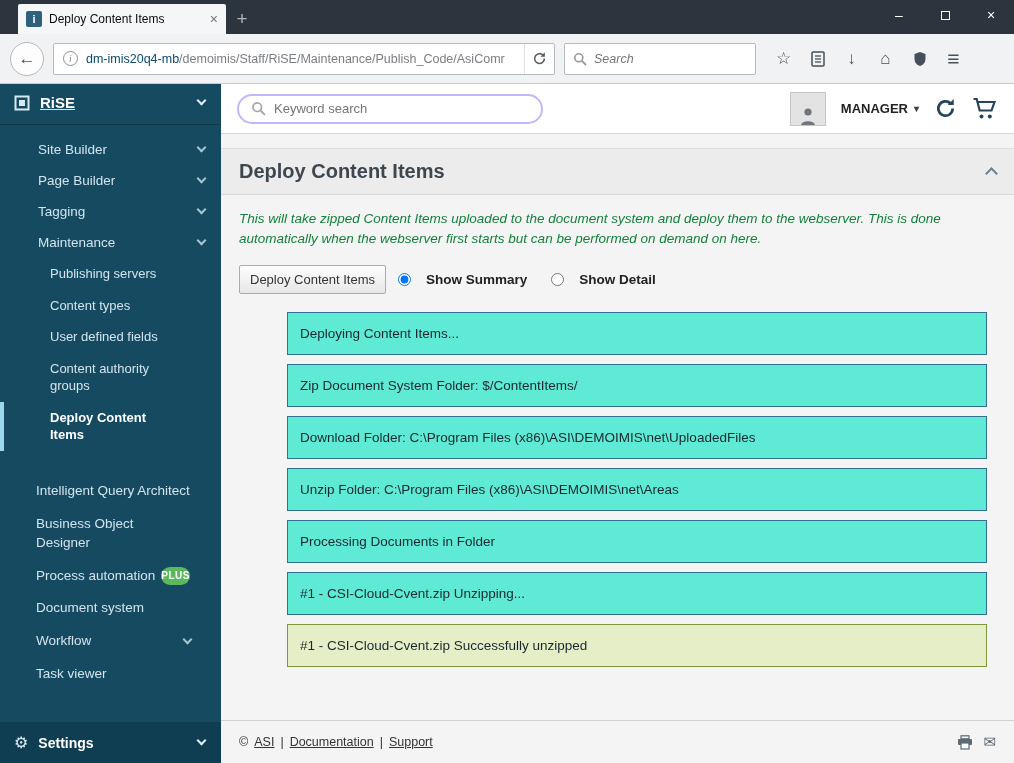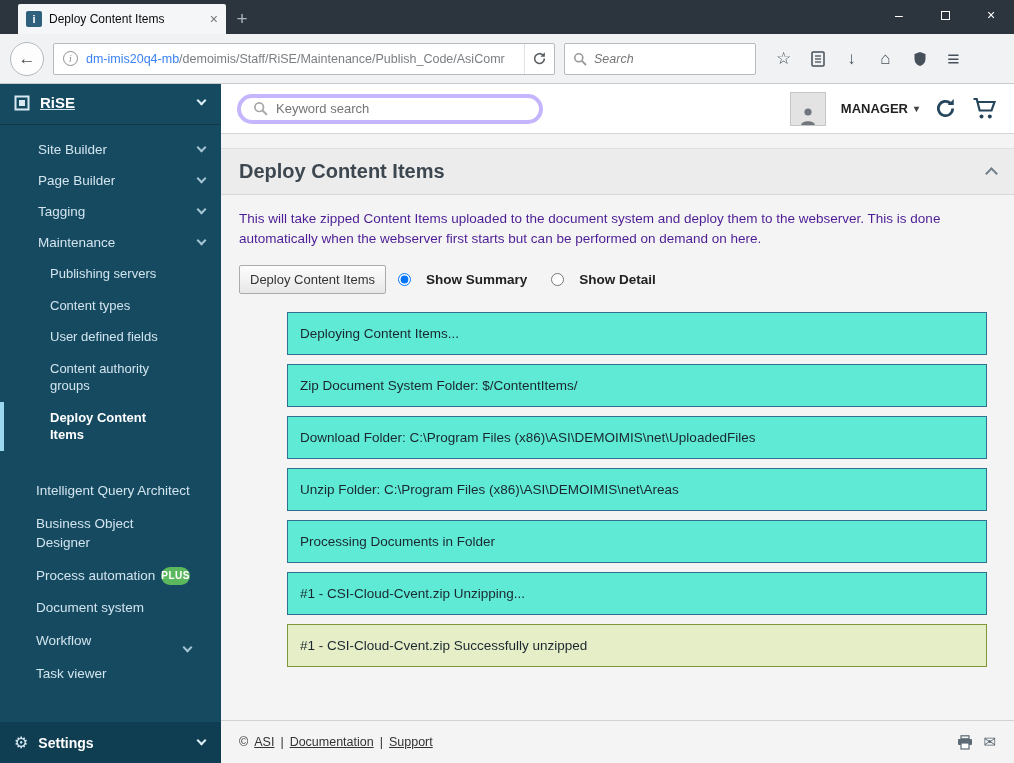--- a/index.html
+++ b/index.html
@@ -16,21 +16,21 @@
   .win-controls{position:absolute;right:0;top:0;height:30px;display:flex;}
   .win-btn{width:46px;height:30px;color:#fff;display:flex;align-items:center;justify-content:center;font-size:14px;cursor:pointer;}
   .max-glyph{width:9px;height:9px;border:1px solid #fff;display:inline-block;}
 
   
   .toolbar{height:50px;background:#f1f2f3;border-bottom:1px solid #c9cccd;display:flex;align-items:center;padding:0 10px;gap:9px;flex-shrink:0;}
   .back-btn{width:34px;height:34px;border-radius:50%;border:1px solid #b3b8bb;background:#fdfdfd;display:flex;align-items:center;justify-content:center;font-size:17px;color:#4a4e52;cursor:pointer;flex-shrink:0;}
   .urlbar{width:502px;height:32px;background:#fff;border:1px solid #b6babd;border-radius:2px;display:flex;align-items:center;padding-left:9px;flex-shrink:0;}
   .info-icon{width:15px;height:15px;border:1px solid #8a8d90;border-radius:50%;color:#8a8d90;font-size:10px;font-style:italic;display:flex;align-items:center;justify-content:center;font-family:"Liberation Serif",serif;flex-shrink:0;cursor:pointer;}
   .url-text{flex:1;font-size:12.5px;margin-left:8px;white-space:nowrap;overflow:hidden;}
-  .url-domain{color:#3b82f6;}
+  .url-domain{color:#0c4a6e;}
   .url-path{color:#7b7e82;}
   .reload-btn{width:30px;height:30px;border-left:1px solid #e2e2e2;display:flex;align-items:center;justify-content:center;cursor:pointer;flex-shrink:0;}
   .ff-searchbox{width:192px;height:32px;background:#fff;border:1px solid #b6babd;border-radius:2px;display:flex;align-items:center;padding:0 8px;gap:7px;flex-shrink:0;}
   .ff-search{border:none;outline:none;flex:1;font-size:12.5px;font-style:italic;color:#555;min-width:0;background:transparent;}
   .tb-icons{display:flex;align-items:center;gap:5px;margin-left:4px;}
   .tb-icon{width:29px;height:29px;display:flex;align-items:center;justify-content:center;font-size:17px;color:#46505a;cursor:pointer;}
   .tb-icon.menu{font-size:21px;}
 
   
   .app{flex:1;display:flex;min-height:0;}
@@ -40,45 +40,45 @@
   .side-header{display:flex;align-items:center;gap:10px;padding:10px 16px 13px 14px;border-bottom:1px solid rgba(0,0,0,0.25);text-decoration:underline;}
   .root-label{font-size:15px;font-weight:bold;color:#fff;flex:1;}
   .chev{display:inline-block;width:7px;height:7px;border-right:2px solid #a5c4d4;border-bottom:2px solid #a5c4d4;transform:rotate(45deg);margin-top:-4px;flex-shrink:0;}
   .chev.white{border-color:#dfeef6;}
   .nav{padding-top:9px;}
   .nav-item{display:flex;align-items:center;padding:8px 16px 8px 38px;font-size:13.5px;cursor:pointer;}
   .nav-item .nav-label{flex:1;}
   .sub-item{display:block;padding:7px 46px 7px 50px;font-size:13px;line-height:1.35;cursor:pointer;}
   .sub-item.active{color:#fff;font-weight:bold;border-left:4px solid #9bd7ef;padding-left:46px;}
   .group2{margin-top:24px;}
-  .g2-item{display:flex;align-items:flex-end;flex-wrap:wrap;gap:6px;padding:7px 30px 7px 36px;font-size:13.5px;line-height:1.4;cursor:pointer;}
+  .g2-item{display:flex;align-items:center;flex-wrap:wrap;gap:6px;padding:7px 30px 7px 36px;font-size:13.5px;line-height:1.4;cursor:pointer;}
   .g2-item.badge-row{padding-right:6px;}
   .g2-item .nav-label{flex:0 1 auto;}
   .g2-item .grow{flex:1;}
   .badge{background:#5cb85c;color:#fff;font-size:10px;font-weight:bold;padding:2px 0;border-radius:9px;letter-spacing:0.5px;}
   .settings{margin-top:auto;background:#0f3e53;display:flex;align-items:center;gap:10px;padding:11px 16px 11px 14px;color:#fff;font-weight:bold;font-size:14px;cursor:pointer;}
   .gear{font-size:16px;color:#d8e9f2;font-weight:normal;}
   .settings .nav-label{flex:1;}
 
   
   .main{flex:1;display:flex;flex-direction:column;background:#f4f4f4;min-width:0;}
   .main-topbar{height:50px;background:#fff;border-bottom:1px solid #d5d5d5;display:flex;align-items:center;padding:0 16px;flex-shrink:0;}
-  .kw-box{width:306px;height:30px;border:4px solid #c4b5fd;border-radius:15px;display:flex;align-items:center;padding:0 12px;gap:8px;background:#fff;}
+  .kw-box{width:306px;height:30px;border:2px solid #c4b5fd;border-radius:15px;display:flex;align-items:center;padding:0 12px;gap:8px;background:#fff;}
   .kw-input{border:none;outline:none;flex:1;font-size:13px;color:#555;min-width:0;background:transparent;}
   .user-area{margin-left:auto;display:flex;align-items:center;gap:15px;}
   .avatar{width:36px;height:34px;background:#e3e3e3;border:1px solid #c6c6c6;display:flex;align-items:flex-end;justify-content:center;overflow:hidden;cursor:pointer;}
   .user-name{font-size:13px;font-weight:bold;color:#222;display:flex;align-items:center;gap:6px;cursor:pointer;}
   .caret{font-size:10px;color:#444;}
   .icon-btn{display:flex;align-items:center;justify-content:center;cursor:pointer;}
 
   .content{flex:1;display:flex;flex-direction:column;overflow:hidden;}
   .heading-strip{background:#ececec;border-top:1px solid #e0e0e0;border-bottom:1px solid #d8d8d8;padding:11px 18px;display:flex;align-items:center;margin-top:14px;}
   .page-title{font-size:20px;font-weight:bold;color:#3d4750;flex:1;}
   .chev-up{display:inline-block;width:9px;height:9px;border-left:2px solid #6e7e8a;border-top:2px solid #6e7e8a;transform:rotate(45deg);margin-top:4px;cursor:pointer;}
-  .desc{padding:14px 18px 10px;font-size:13.5px;color:#4c1d95;line-height:1.5;max-width:790px;}
+  .desc{padding:14px 18px 10px;font-size:13.5px;color:#15803d;line-height:1.5;max-width:790px;font-style:italic;}
   .controls{padding:5px 18px;display:flex;align-items:center;gap:12px;}
   .deploy-btn{background:linear-gradient(#fdfdfd,#e7e7e7);border:1px solid #ababab;border-radius:2px;padding:6px 10px;font-size:13px;color:#333;cursor:pointer;}
   .radio-opt{display:flex;align-items:center;gap:15px;font-weight:bold;font-size:13.5px;color:#222;}
   .radio-opt input{margin:0;cursor:pointer;}
   .radio-opt + .radio-opt{margin-left:12px;}
   .msgs{padding:13px 16px 0 66px;}
   .msg{width:700px;background:#5eead4;border:1px solid #31708f;padding:13px 12px;font-size:13.5px;color:#1b2730;margin-bottom:9px;}
   .msg.success{background:#e5eec7;border-color:#7f973b;}
 
   .content-footer{margin-top:auto;border-top:1px solid #d2d2d2;padding:12px 18px;display:flex;align-items:center;font-size:12.5px;color:#333;gap:6px;}

